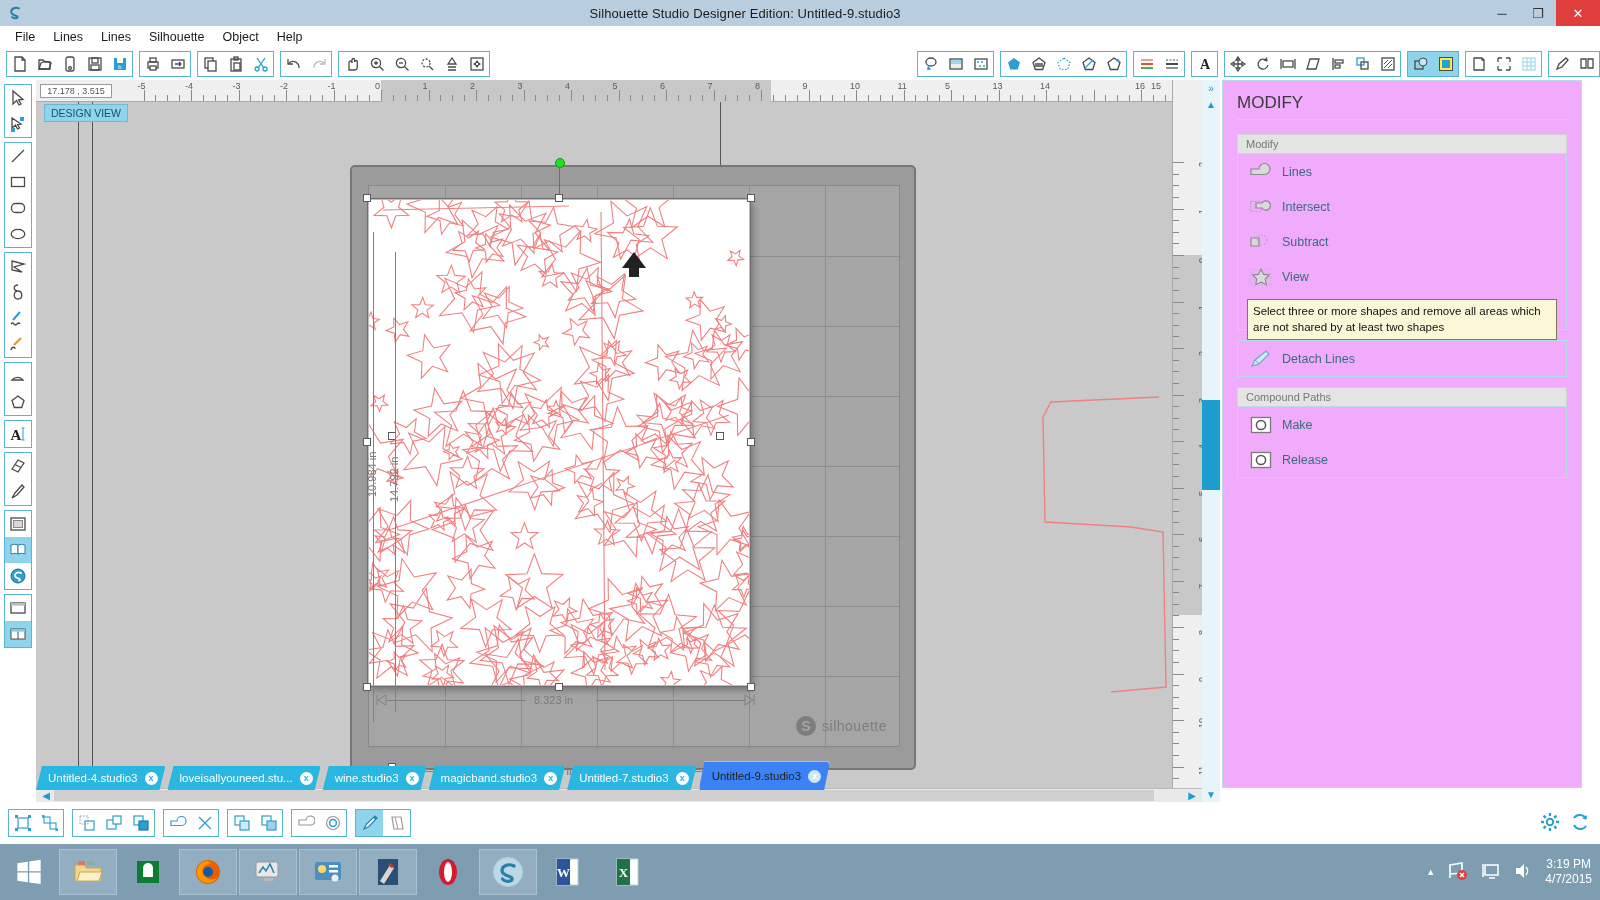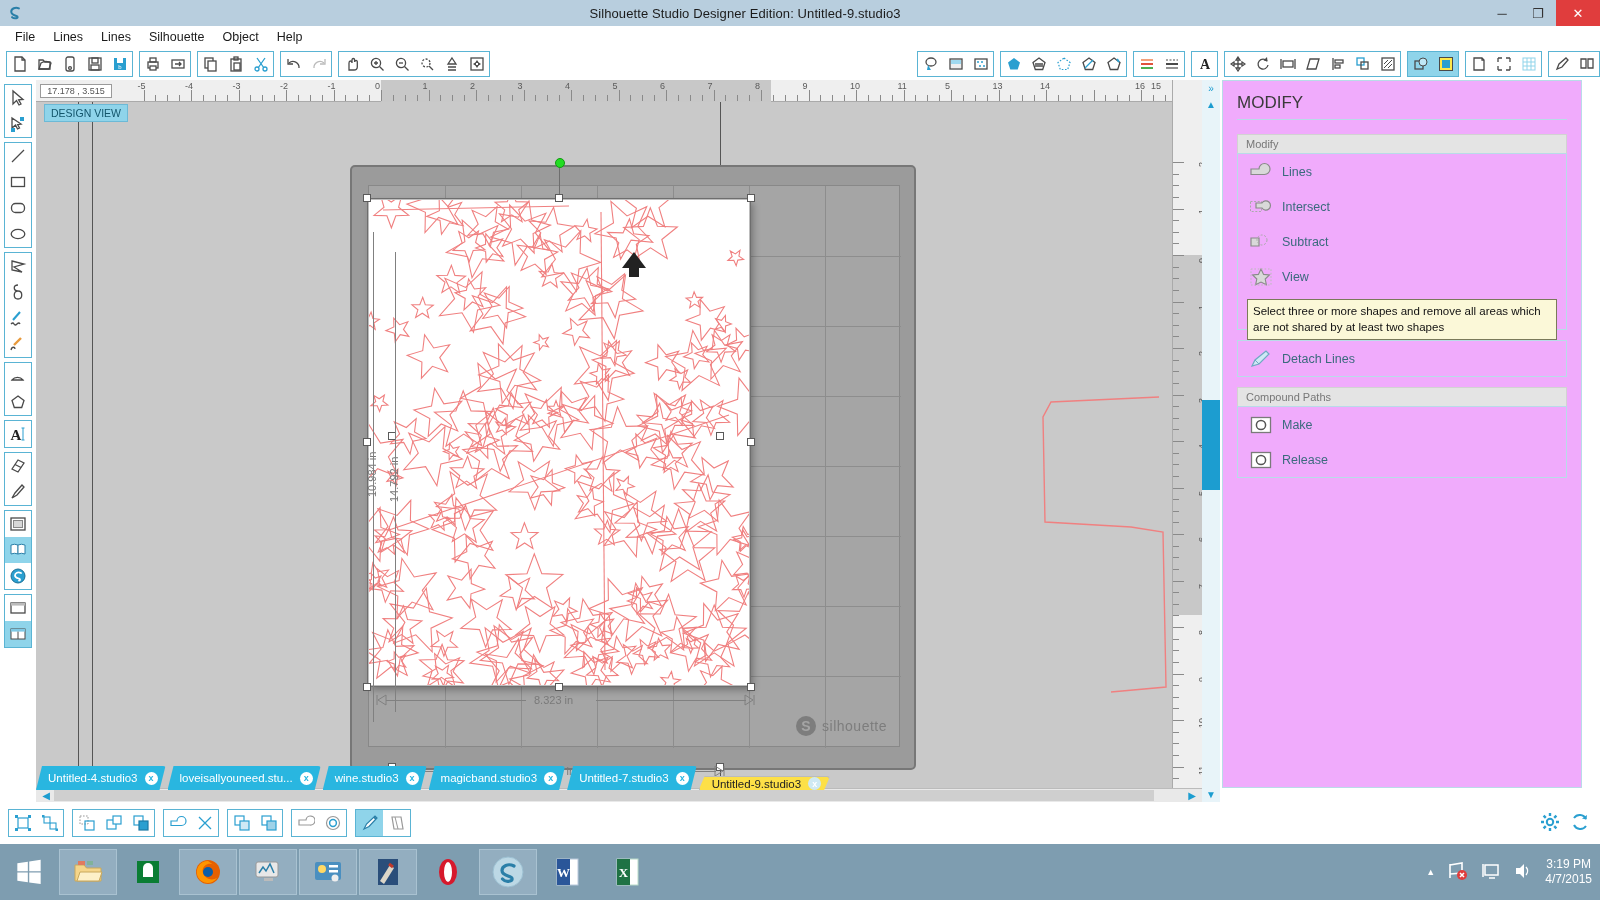--- a/index.html
+++ b/index.html
@@ -173,21 +173,21 @@
   .doctabs {
     position:absolute; left:36px; top:762px; height:28px; display:flex; align-items:flex-end;
     z-index:7;
   }
   .dtab {
     height:24px; background:#29b6e0; color:#fff; font-size:11.5px;
     display:flex; align-items:center; padding:0 8px 0 12px; margin-right:2px;
     border-top-left-radius:3px; border-top-right-radius:3px;
     clip-path: polygon(6px 0, 100% 0, calc(100% - 6px) 100%, 0 100%);
   }
-  .dtab.active { background:#fde047; color:#222; height:14px; border:1px solid #bbb; border-bottom:none; }
+  .dtab.active { background:#3b82f6; color:#222; height:29px; border:1px solid #bbb; border-bottom:none; }
   .dtab .x {
     width:13px; height:13px; border-radius:50%; background:#fff; color:#29b6e0;
     font-size:9px; display:flex; align-items:center; justify-content:center;
     margin-left:7px; font-weight:bold;
   }
   .dtab.active .x { background:#cfe9f3; color:#fff; }
 
   
   .panelcol {
     position:absolute; left:1202px; top:80px; width:398px; height:722px; background:#fff;

